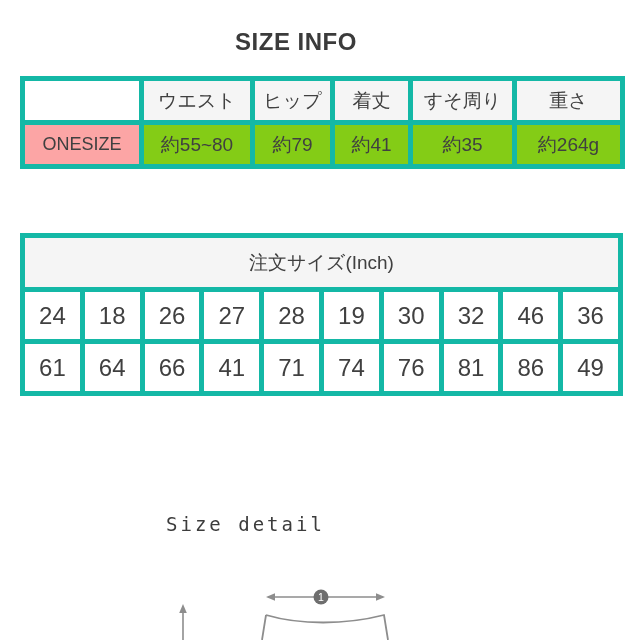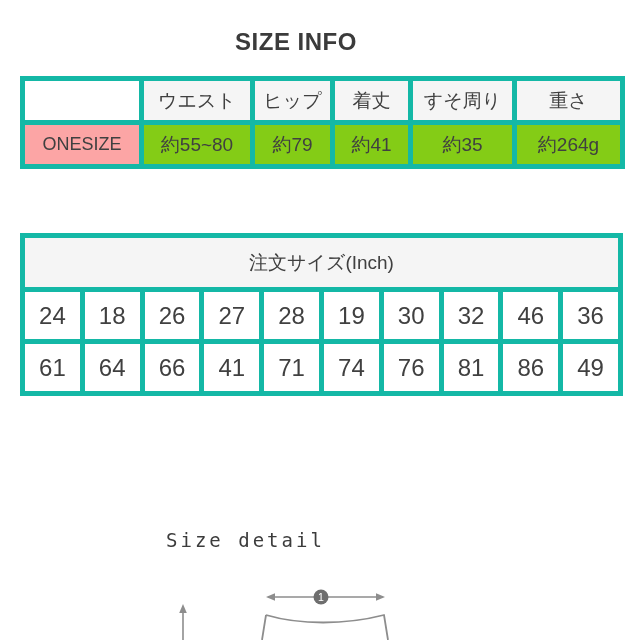--- a/index.html
+++ b/index.html
@@ -89,21 +89,20 @@
 
   
   .size-detail-title {
     position: absolute;
     top: 513px;
     left: 166px;
     font-family: "DejaVu Sans Mono", monospace;
     font-size: 19px;
     letter-spacing: 3px;
     color: #3c3c3c;
-    margin-top: 16px;
   }
 
   .detail-diagram {
     position: absolute;
     top: 570px;
     left: 0;
     width: 640px;
     height: 70px;
   }
 </style>

